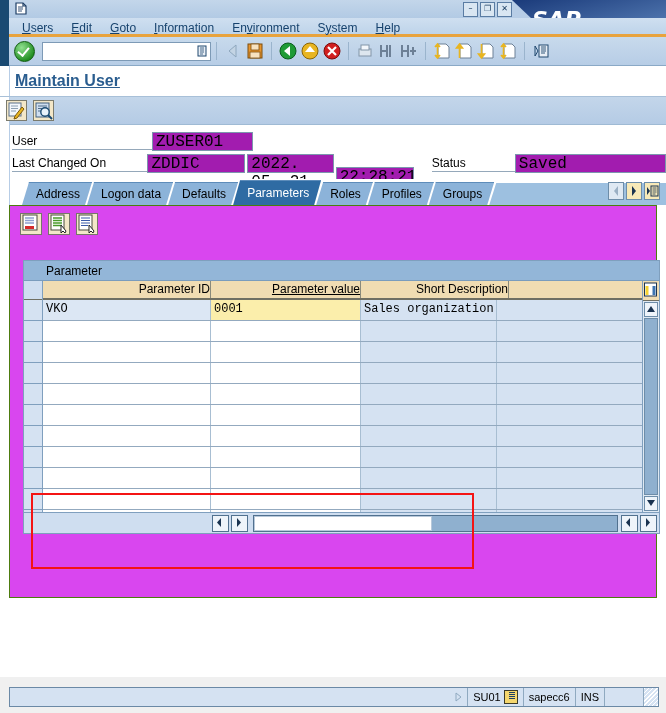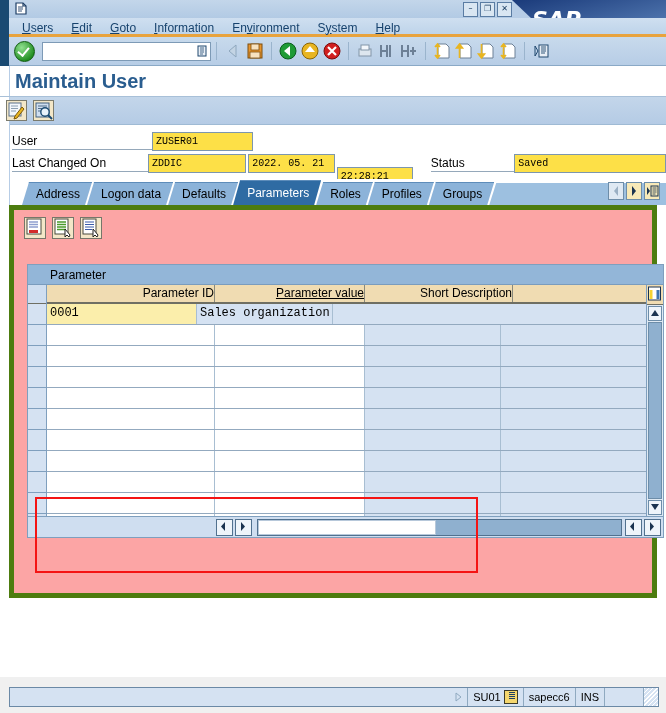--- a/index.html
+++ b/index.html
@@ -138,24 +138,25 @@
     border-bottom: 1px solid #a8c0d8;
     display: flex; align-items: center;
   }
   .pagetitle .leftstrip {
     position: absolute; left: 0; top: 0; width: 9px; height: 30px;
     background: #ffffff;
     border-right: 1px solid #b7cde6;
   }
   .pagetitle h1 {
     margin: 0 0 0 15px;
-    font-size: 20px;
+    font-size: 16px;
     font-weight: bold;
     color: #2a5d8f;
     letter-spacing: 0px;
+    text-decoration: underline;
   }
 
   
   .apptoolbar {
     position: relative;
     height: 28px;
     background: linear-gradient(to bottom, #c3d6ea 0%, #b5cbe5 100%);
     border-bottom: 1px solid #9fbad4;
     display: flex; align-items: center;
     box-sizing: border-box;
@@ -193,26 +194,26 @@
     padding-left: 12px;
   }
   .flabel {
     font-size: 12px; color: #000;
     width: 140px;
     border-bottom: 1px solid #95a8ba;
     height: 18px; line-height: 18px;
     box-sizing: border-box;
   }
   .fval {
-    background: #fde047;
+    background: #a21caf;
     border: 1px solid #7c96ae;
     height: 19px; line-height: 18px;
     box-sizing: border-box;
     font-family: "Liberation Mono", monospace;
-    font-size: 10px;
+    font-size: 16px;
     padding-left: 3px;
     color: #000;
   }
   .fval.user { width: 101px; }
   .fval.changedby { width: 101px; }
   .fval.date { width: 89px; margin-left: 2px; }
   .fval.time { width: 78px; margin-left: 2px; margin-top: 26px; }
   .flabel.status {
     width: 86px; margin-left: 18px;
   }
@@ -275,22 +276,22 @@
     box-sizing: border-box;
     position: relative;
   }
   .tabnavbtn.yellow { background: #f7e9b8; }
 
   
   .tabcontent {
     position: relative;
     margin: 0 9px 0 9px;
     height: 393px;
-    background: #fca5a5;
-    border: 5px solid #4d7c0f;
+    background: #d946ef;
+    border: 1px solid #4d7c0f;
     box-sizing: border-box;
   }
   .tc-toolbar {
     padding: 7px 0 6px 10px;
     display: flex; gap: 6px;
   }
   .tcbtn {
     width: 22px; height: 22px;
     background: #f3e7c8;
     border: 1px solid #76766a;
@@ -798,20 +799,21 @@
         </div>
       <div class="tc-cols">
         <div class="tc-headrow" id="headrow-host">
             <div class="th c0">Parameter ID</div>
             <div class="th c1">Parameter value</div>
             <div class="th c2">Short Description</div>
             <div class="th cfill"></div>
           </div>
         <div id="rows-host">
             <div class="tc-row filled">
+              <div class="td c0">VKO</div>
               <div class="td c1">0001</div>
               <div class="td c2">Sales organization</div>
               <div class="td cfill"></div>
             </div>
             <div class="tc-row">
               <div class="td c0"></div>
               <div class="td c1"></div>
               <div class="td c2"></div>
               <div class="td cfill"></div>
             </div>

